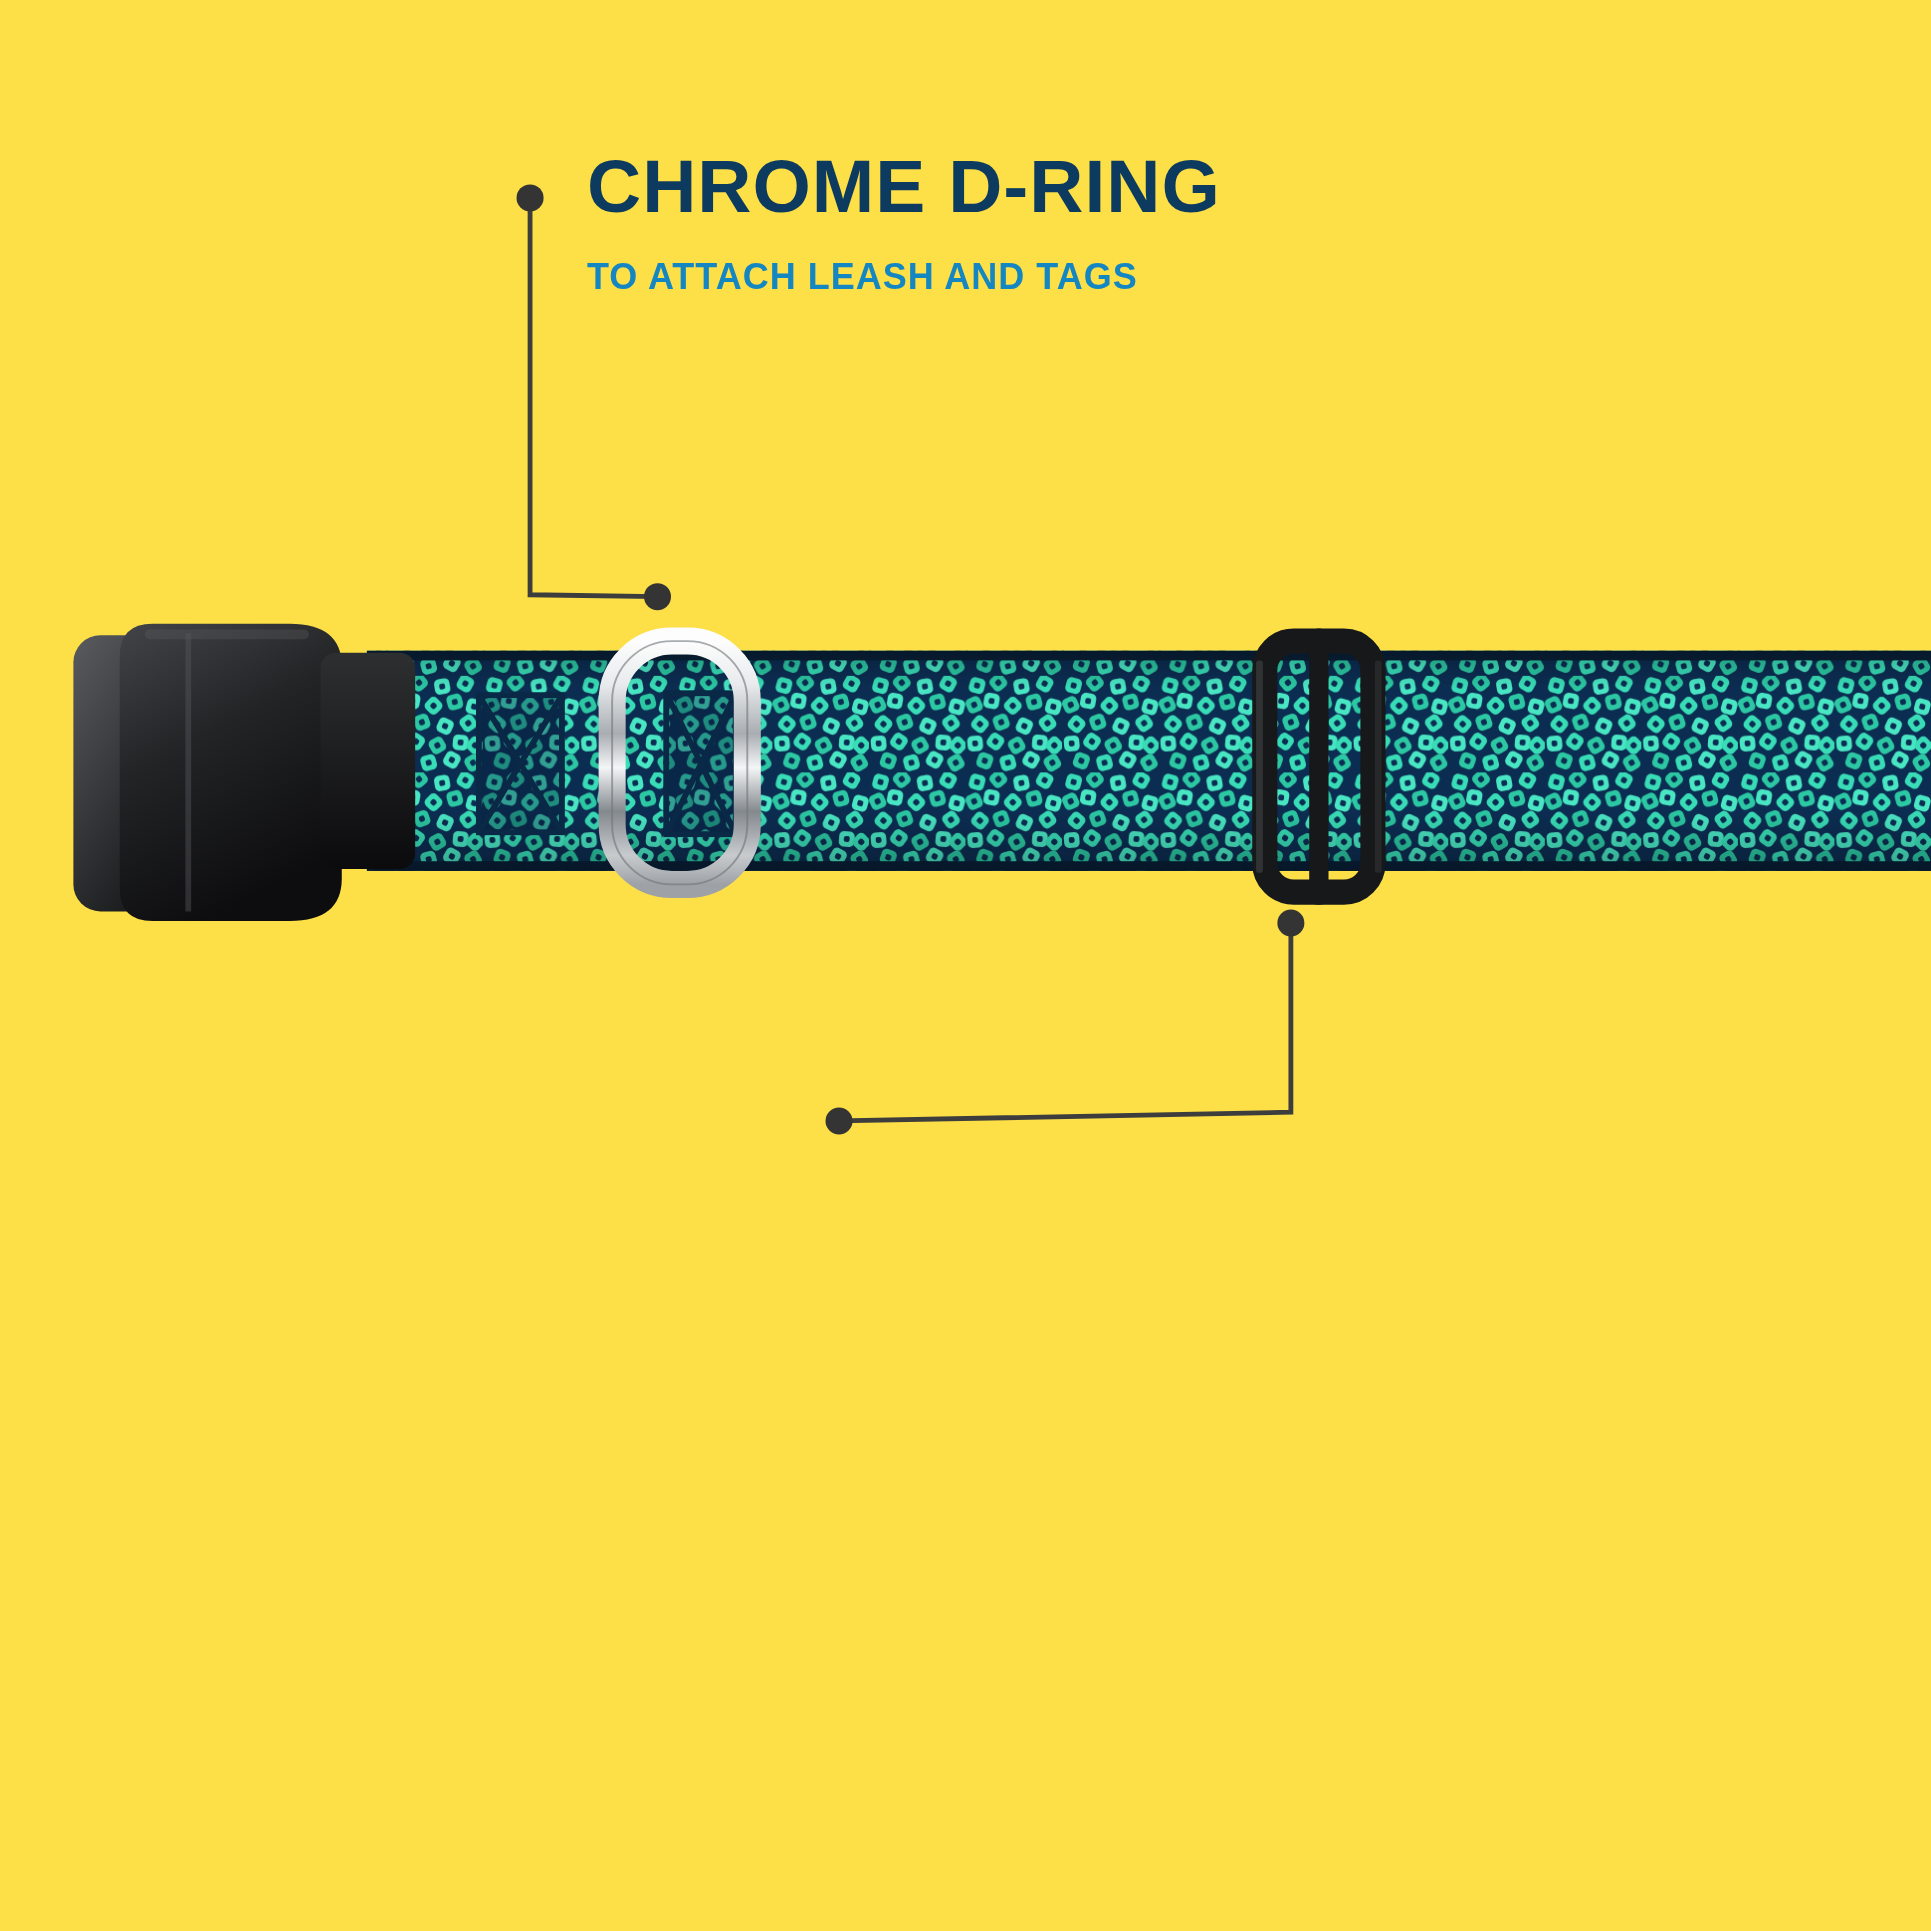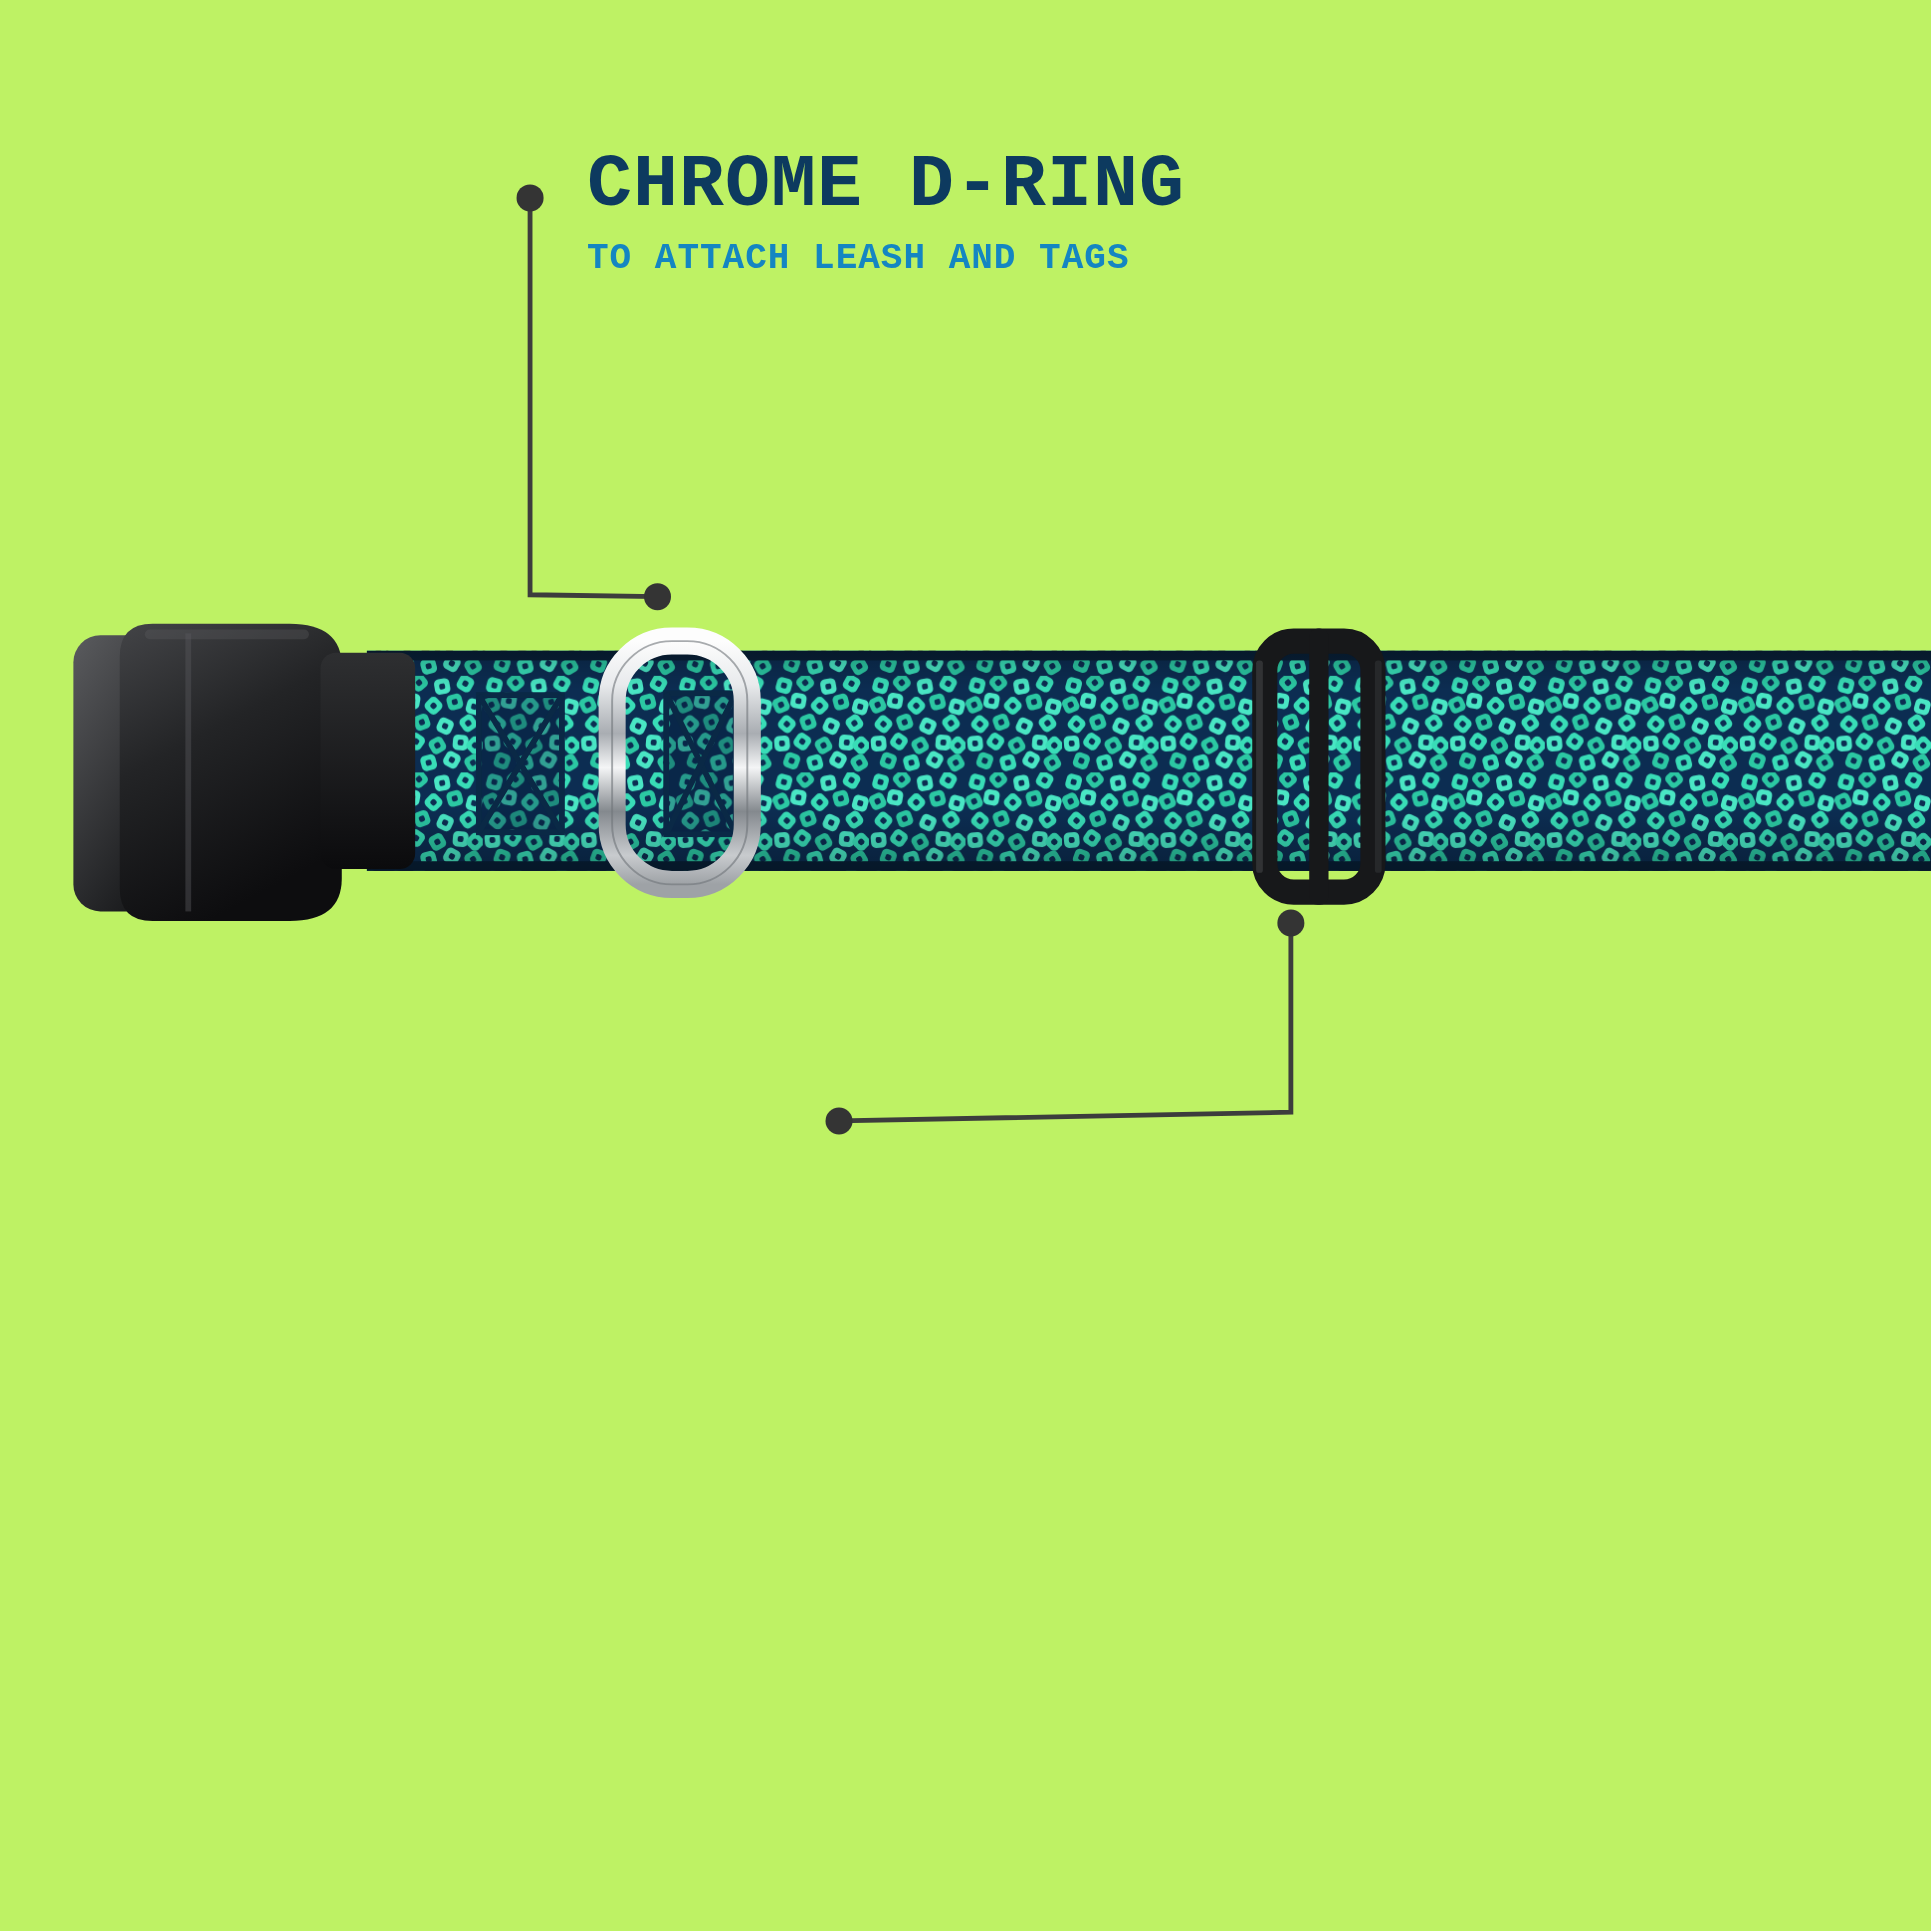--- a/index.html
+++ b/index.html
@@ -4,23 +4,22 @@
 <style>
   * { margin:0; padding:0; box-sizing:border-box; }
   html, body {
     width:1931px; height:1931px;
     background:#ffffff;
     font-family:"Liberation Sans", sans-serif;
   }
   .stage {
     position:relative;
     width:1931px; height:1931px;
-    background:#bef264;
+    background:#fde047;
     overflow:hidden;
-    font-family:Liberation Mono, monospace;
   }
   .art {
     position:absolute;
     inset:0;
     width:1931px; height:1931px;
   }
   .callout { position:absolute; }
   .callout .title {
     font-weight:700;
     color:#0d3a5f;
@@ -28,21 +27,21 @@
     line-height:1.05;
     letter-spacing:1px;
     white-space:nowrap;
   }
   .callout .subtitle {
     font-weight:700;
     color:#1486c2;
     font-size:36px;
     line-height:1.1;
     letter-spacing:1px;
-    margin-top:13px;
+    margin-top:31px;
     white-space:nowrap;
   }
   #co-dring { left:587px; top:147px; }
   #co-loop  { left:419px; top:1155px; }
 </style>
 </head>
 <body>
 
 <div class="stage">
 

